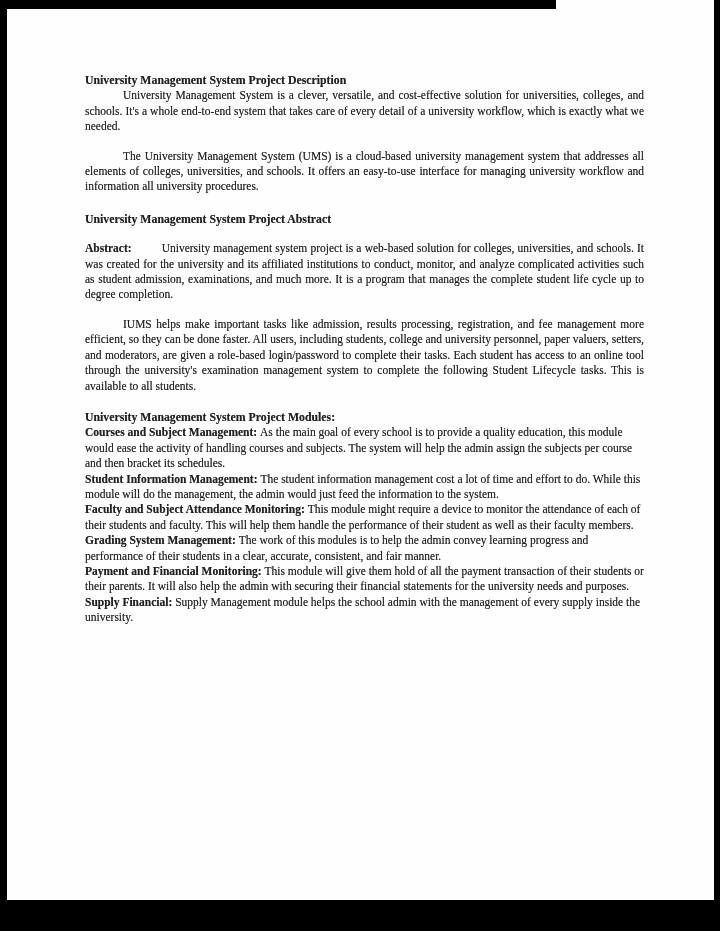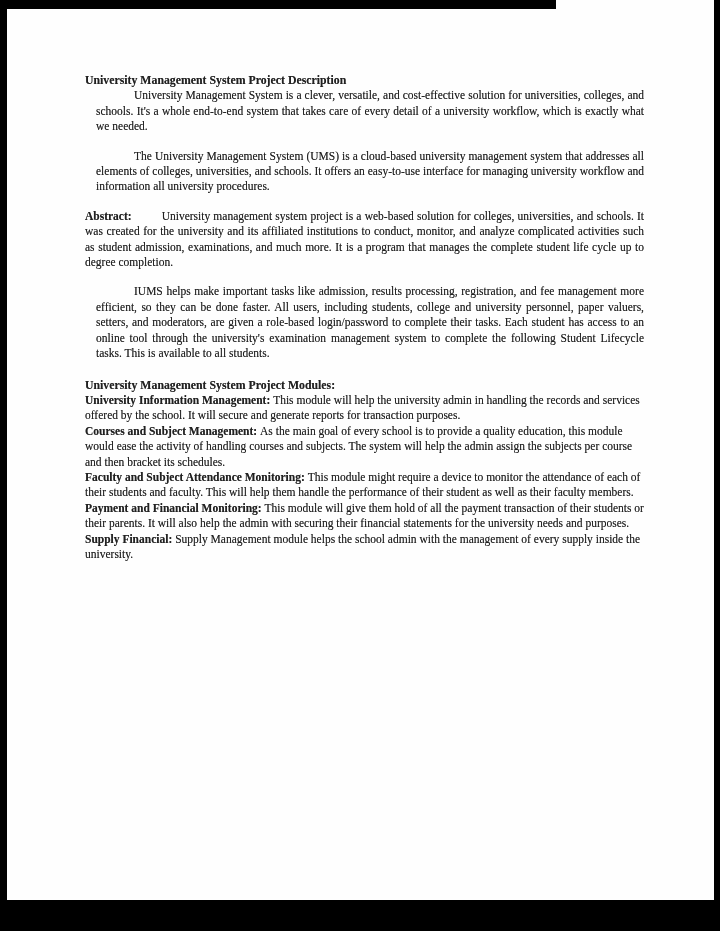--- a/index.html
+++ b/index.html
@@ -58,21 +58,20 @@
   }
   h2.spaced {
     margin: 17px 0 8px 0;
   }
   p.body-par {
     margin: 0 0 14px 0;
     text-align: justify;
   }
   p.indent {
     text-indent: 38px;
-    margin-left: 11px;
   }
   .abstract-label {
     font-weight: bold;
     margin-right: 30px;
   }
   .modules-block {
     margin-top: 16px;
   }
   p.module {
     margin: 0;
@@ -93,35 +92,37 @@
 <div class="page">
   <div class="content">
 
 
     <h2 class="sec-heading">University Management System Project Description</h2>
 
     <p class="body-par indent">University Management System is a clever, versatile, and cost-effective solution for universities, colleges, and schools. It's a whole end-to-end system that takes care of every detail of a university workflow, which is exactly what we needed.</p>
 
     <p class="body-par indent">The University Management System (UMS) is a cloud-based university management system that addresses all elements of colleges, universities, and schools. It offers an easy-to-use interface for managing university workflow and information all university procedures.</p>
 
+    <h2 class="sec-heading spaced">University Management System Project Abstract</h2>
 
     <p class="body-par" style="margin-top:14px;"><span class="abstract-label">Abstract:</span><span>University management system project is a web-based solution for colleges, universities, and schools. It was created for the university and its affiliated institutions to conduct, monitor, and analyze complicated activities such as student admission, examinations, and much more. It is a program that manages the complete student life cycle up to degree completion.</span></p>
 
     <p class="body-par indent">IUMS helps make important tasks like admission, results processing, registration, and fee management more efficient, so they can be done faster. All users, including students, college and university personnel, paper valuers, setters, and moderators, are given a role-based login/password to complete their tasks. Each student has access to an online tool through the university's examination management system to complete the following Student Lifecycle tasks. This is available to all students.</p>
 
     <div class="modules-block">
       <h2 class="sec-heading">University Management System Project Modules:</h2>
 
-      <p class="module"><b>University Information Management:</b><span>This module will help the university admin in handling the records and services offered by the school. It will secure and generate reports for transaction purposes.</span></p>
 
       <p class="module"><b>Courses and Subject Management:</b><span>As the main goal of every school is to provide a quality education, this module would ease the activity of handling courses and subjects. The system will help the admin assign the subjects per course and then bracket its schedules.</span></p>
 
+      <p class="module"><b>Student Information Management:</b><span>The student information management cost a lot of time and effort to do. While this module will do the management, the admin would just feed the information to the system.</span></p>
 
       <p class="module"><b>Faculty and Subject Attendance Monitoring:</b><span>This module might require a device to monitor the attendance of each of their students and faculty. This will help them handle the performance of their student as well as their faculty members.</span></p>
 
+      <p class="module"><b>Grading System Management:</b><span>The work of this modules is to help the admin convey learning progress and performance of their students in a clear, accurate, consistent, and fair manner.</span></p>
 
       <p class="module"><b>Payment and Financial Monitoring:</b><span>This module will give them hold of all the payment transaction of their students or their parents. It will also help the admin with securing their financial statements for the university needs and purposes.</span></p>
 
       <p class="module"><b>Supply Financial:</b><span>Supply Management module helps the school admin with the management of every supply inside the university.</span></p>
     </div>
 
   </div>
 </div>
 
 </body></html>

